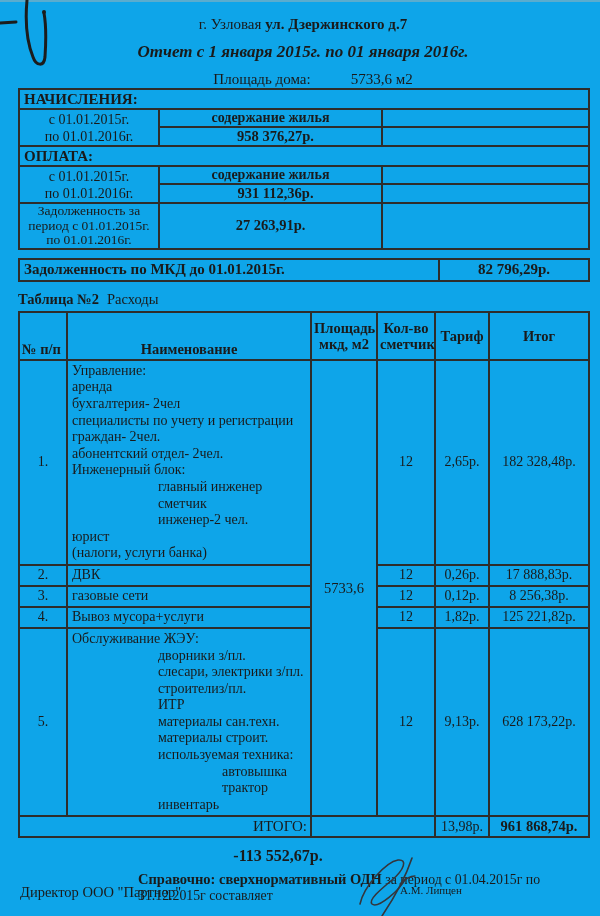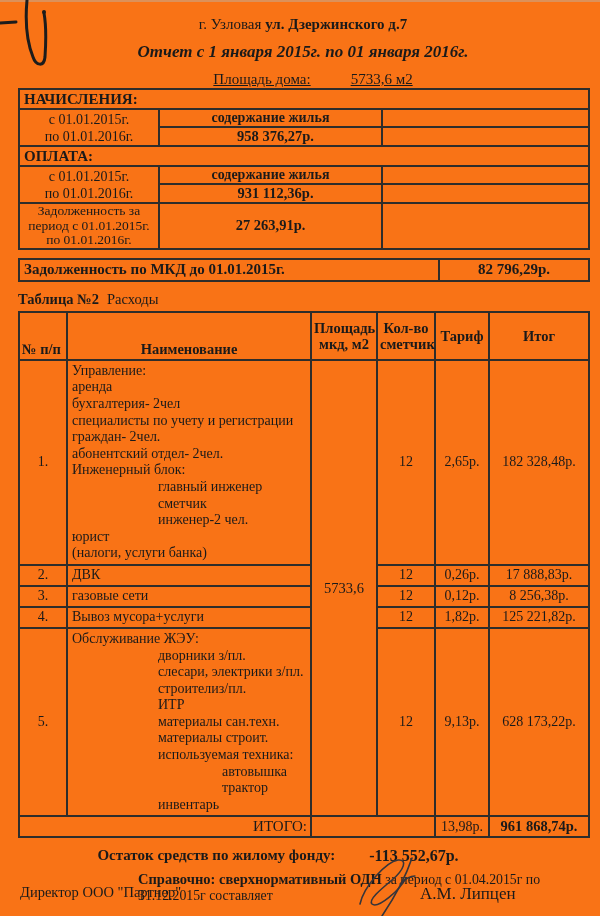--- a/index.html
+++ b/index.html
@@ -1,27 +1,27 @@
 <!DOCTYPE html>
 <html><head>
 <meta charset="utf-8">
 <style>
   html,body{margin:0;padding:0;background:#e8e6e0;}
   .paper{
     width:600px;height:916px;position:relative;overflow:hidden;
-    background:#f97316;
+    background:#0ea5e9;
     font-family:"Liberation Serif",serif;color:#1a1a1a;
     box-sizing:border-box;padding:6px 12px 0 18px;
   }
   .scan-top-edge{position:absolute;top:0;left:0;width:100%;height:2px;background:#b9b6ae;opacity:.45;}
   .clip{position:absolute;top:0;left:0;}
   .hdr1{text-align:center;font-size:15px;margin-top:10px;}
   .hdr1 b{font-weight:bold;}
   .title{text-align:center;font-size:17px;font-weight:bold;font-style:italic;margin-top:9px;}
-  .area-line{display:flex;justify-content:center;gap:40px;font-size:15px;margin-top:9px;transform:translateX(10px);text-decoration:underline;}
+  .area-line{display:flex;justify-content:center;gap:40px;font-size:15px;margin-top:9px;transform:translateX(10px);}
   .caption{font-size:14.5px;margin-top:9px;margin-bottom:3px;}
   .caption b{margin-right:8px;}
   table{border-collapse:collapse;table-layout:fixed;width:570px;}
   td{border:2px solid #2e2d2b;padding:0 4px;font-size:14px;vertical-align:middle;box-sizing:border-box;}
   
   .t1 .sect{font-weight:bold;font-size:15px;height:20px;}
   .t1 .dates{text-align:center;line-height:17px;height:34px;}
   .t1 .srv{font-weight:bold;text-align:center;height:17px;}
   .t1 .amt{font-weight:bold;text-align:center;font-size:14.5px;height:17px;padding-left:14px;}
   .t1 .debt{font-size:13.5px;text-align:center;line-height:14.6px;height:44px;}
@@ -45,21 +45,21 @@
   .t2 .itogo-label{text-align:right;font-size:15px;height:21px;padding-right:3px;}
   .t2 .itogo-total{font-weight:bold;text-align:center;font-size:14.5px;}
   .t2 .area-span{text-align:center;font-size:14.5px;}
   
   .balance{display:flex;justify-content:center;gap:34px;margin-top:9px;font-weight:bold;transform:translateX(-25px);}
   .balance .lbl{font-size:15px;}
   .balance .val{font-size:16px;}
   .note1{margin-top:6px;margin-left:120px;font-size:13.8px;}
   .note1 b{font-size:14.5px;}
   .director{position:absolute;left:20px;top:884px;font-size:14.5px;}
-  .sig-name{position:absolute;left:420px;top:884px;font-size:17px;}
+  .sig-name{position:absolute;left:400px;top:884px;font-size:11px;}
   .signature{position:absolute;left:342px;top:846px;}
 </style>
 </head>
 <body>
 
 <div class="paper">
   <div class="scan-top-edge"></div>
 
   <svg class="clip" width="70" height="80" viewBox="0 0 70 80">
     <path d="M27,0 C25,22 27,42 33,57 C36,66 44,67 45,57 C46,42 46,24 44,13" fill="none" stroke="#1c1c1c" stroke-width="3" stroke-linecap="round"></path>
@@ -235,21 +235,20 @@
     <tr>
       <td colspan="2" class="itogo-label">ИТОГО:</td>
       <td colspan="2"></td>
       <td class="c">13,98р.</td>
       <td class="itogo-total">961 868,74р.</td>
     </tr>
   </tbody>
     </table>
 
   <div class="balance">
-    <span class="lbl">Остаток средств по жилому фонду:</span>
     <span class="val">-113 552,67р.</span>
   </div>
 
   <div class="note1"><b>Справочно: сверхнормативный ОДН</b><span> за период с 01.04.2015г по 31.12.2015г составляет</span></div>
 
   <div class="director">Директор ООО "Партнер"</div>
 
   <svg class="signature" width="110" height="70" viewBox="0 0 110 70">
     <path d="M18,58 C22,40 44,16 56,14 C66,13 62,24 50,34 C38,44 26,54 30,58 C36,63 58,44 64,32" fill="none" stroke="#35353b" stroke-width="1.6" stroke-linecap="round"></path>
     <path d="M70,12 C64,30 52,52 40,70" fill="none" stroke="#35353b" stroke-width="1.6" stroke-linecap="round"></path>

